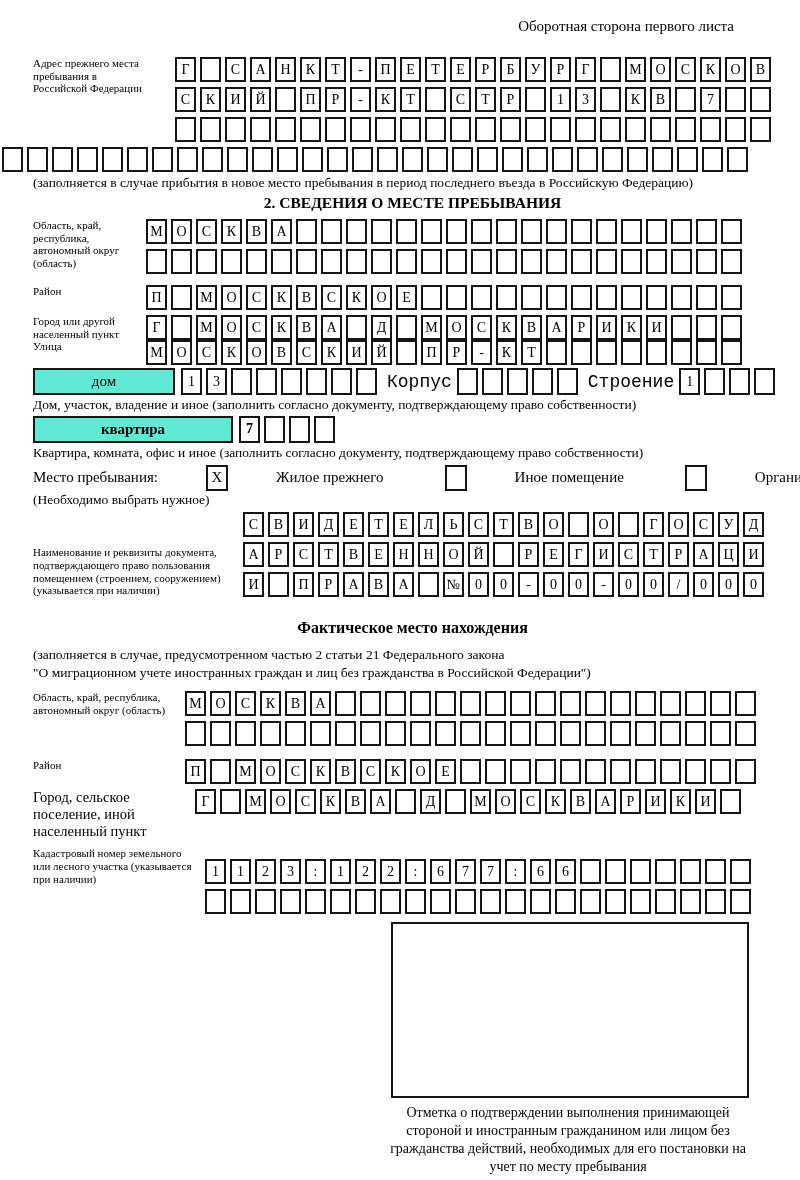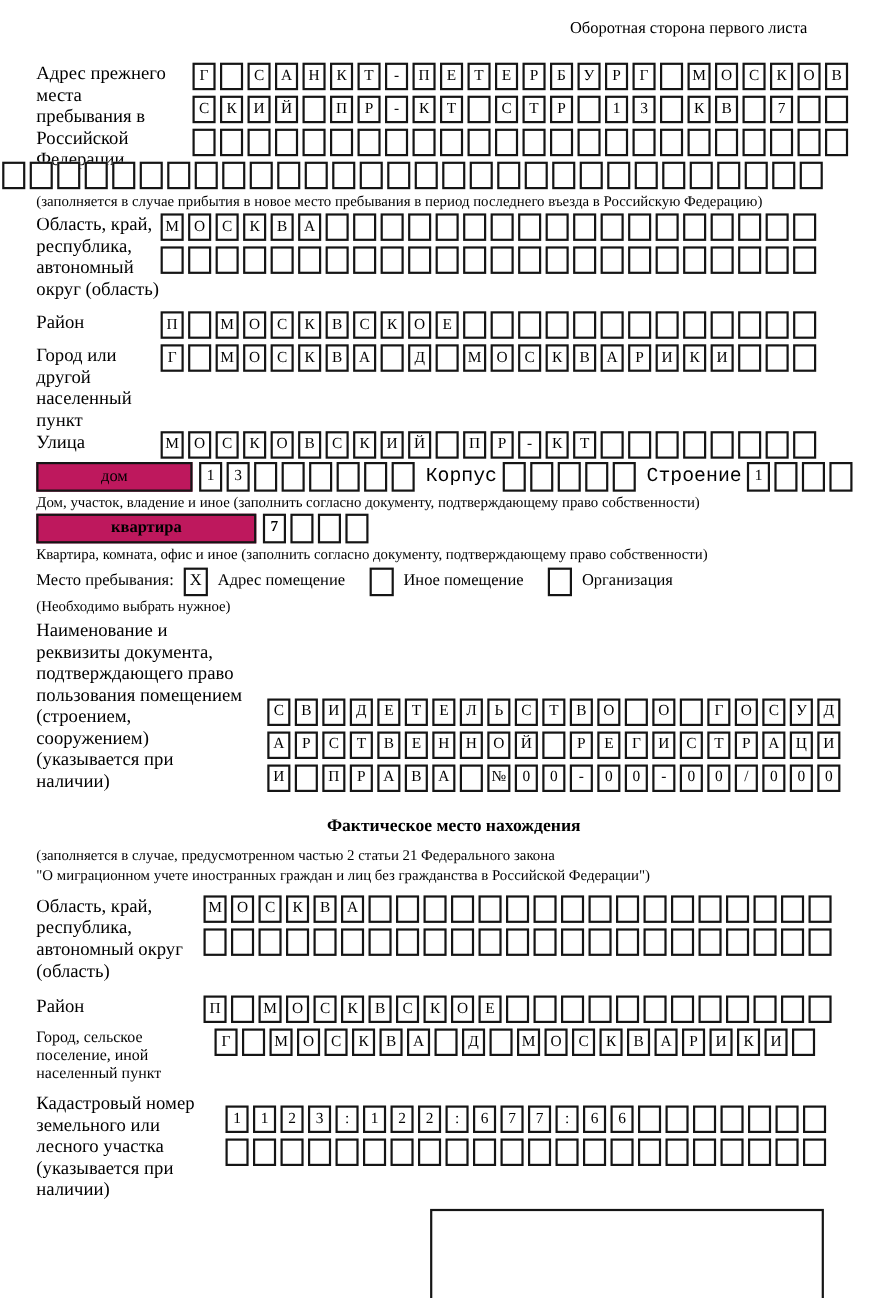--- a/index.html
+++ b/index.html
@@ -7,21 +7,21 @@
   body {
     width:800px; height:1180px;
     font-family:"Liberation Serif","DejaVu Serif",serif;
     color:#000;
   }
   .page { width:800px; height:1180px; padding:18px 8px 0 33px; overflow:hidden; position:relative; }
 
   .side-note { text-align:right; font-size:15px; padding-right:58px; margin-bottom:22px; }
 
   .row { display:flex; align-items:flex-start; }
-  .row-label { font-size:17px; line-height:1.15; }
+  .row-label { font-size:11px; line-height:1.15; }
   .cellcol { display:flex; flex-direction:column; gap:5px; }
   .cells { display:flex; gap:4px; }
   .cell {
     width:21px; height:25px; flex:0 0 auto;
     border:2px solid #151515; background:#fff;
     display:flex; align-items:center; justify-content:center;
     font-size:14px; line-height:1;
   }
 
   
@@ -37,32 +37,32 @@
 
   .s2-label { width:113px; }
   .oblast-block { margin-bottom:11px; }
   .raion-row { margin-bottom:5px; }
   .gorod-row { margin-bottom:0; }
   .ulitsa-row { margin-bottom:3px; }
 
   .labelbox {
     border:2px solid #151515; height:27px;
     display:flex; align-items:center; justify-content:center;
-    font-size:15px; flex:0 0 auto; background:#be185d;
+    font-size:15px; flex:0 0 auto; background:#5eead4;
   }
   .dom-box { width:142px; margin-right:6px; }
   .kvartira-box { width:200px; margin-right:6px; }
   .dom-row { margin-bottom:2px; align-items:center; }
   .dom-row .cell, .kvartira-row .cell { height:27px; }
   .inline-label { font-size:18px; margin:0 5px 0 10px; white-space:nowrap;font-family:Liberation Mono, monospace; }
   .field-note { font-size:13.5px; margin-bottom:2px; }
   .kvartira-row { margin-bottom:2px; align-items:center;font-weight:bold; }
   .kv-note { margin-bottom:4px; }
 
-  .mesto-row { align-items:center; margin-bottom:1px; }
+  .mesto-row { align-items:center; margin-bottom:1px;gap:39px; }
   .mesto-label { font-size:15px; margin-right:9px; white-space:nowrap; }
   .checkbox {
     width:22px; height:26px; border:2px solid #151515; background:#fff;
     display:inline-flex; align-items:center; justify-content:center;
     font-size:15px; flex:0 0 auto;
   }
   .opt-label { font-size:15px; margin:0 22px 0 9px; white-space:nowrap; }
   .mesto-note { margin-bottom:4px; }
 
   .doc-block { margin-bottom:22px;align-items:flex-end; }
@@ -208,20 +208,21 @@
           <span class="cell"></span>
           <span class="cell"></span>
           <span class="cell"></span>
           <span class="cell"></span>
           <span class="cell"></span>
         </div>
     </div>
   </div>
   <div class="note center prev-note">(заполняется в случае прибытия в новое место пребывания в период последнего въезда в Российскую Федерацию)</div>
 
+  <div class="section-title">2. СВЕДЕНИЯ О МЕСТЕ ПРЕБЫВАНИЯ</div>
 
   <div class="row oblast-block">
     <div class="row-label s2-label">Область, край, республика, автономный округ (область)</div>
     <div class="cellcol">
       <div class="cells">
           <span class="cell">М</span>
           <span class="cell">О</span>
           <span class="cell">С</span>
           <span class="cell">К</span>
           <span class="cell">В</span>
@@ -401,21 +402,21 @@
         <span class="cell"></span>
         <span class="cell"></span>
         <span class="cell"></span>
       </div>
   </div>
   <div class="note field-note kv-note">Квартира, комната, офис и иное (заполнить согласно документу, подтверждающему право собственности)</div>
 
   <div class="row mesto-row">
     <div class="mesto-label">Место пребывания:</div>
     <span class="checkbox">X</span>
-    <span class="opt-label">Адрес помещение</span>
+    <span class="opt-label">Жилое прежнего</span>
     <span class="checkbox"></span>
     <span class="opt-label">Иное помещение</span>
     <span class="checkbox"></span>
     <span class="opt-label">Организация</span>
   </div>
   <div class="note center mesto-note">(Необходимо выбрать нужное)</div>
 
   <div class="row doc-block">
     <div class="row-label doc-label">Наименование и реквизиты документа, подтверждающего право пользования помещением (строением, сооружением) (указывается при наличии)</div>
     <div class="cellcol">

